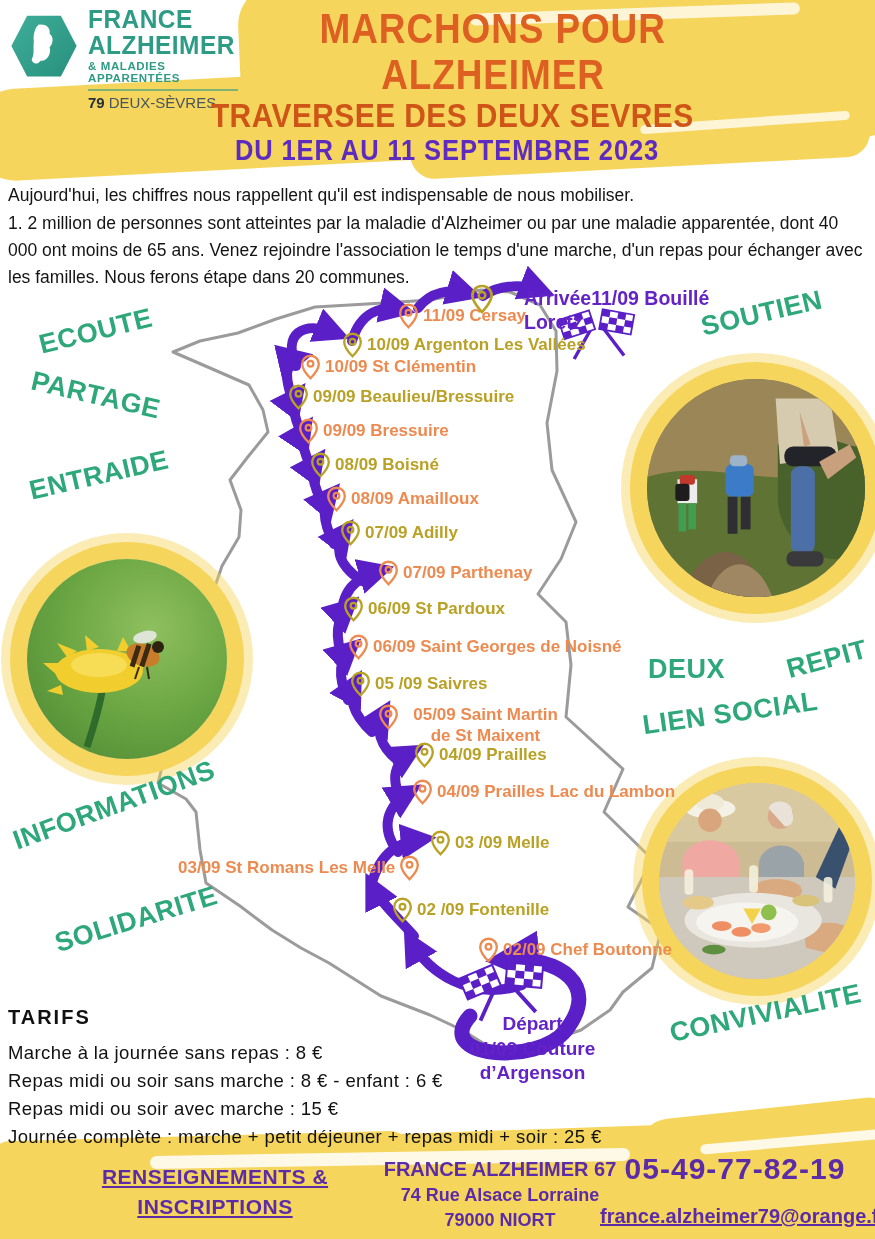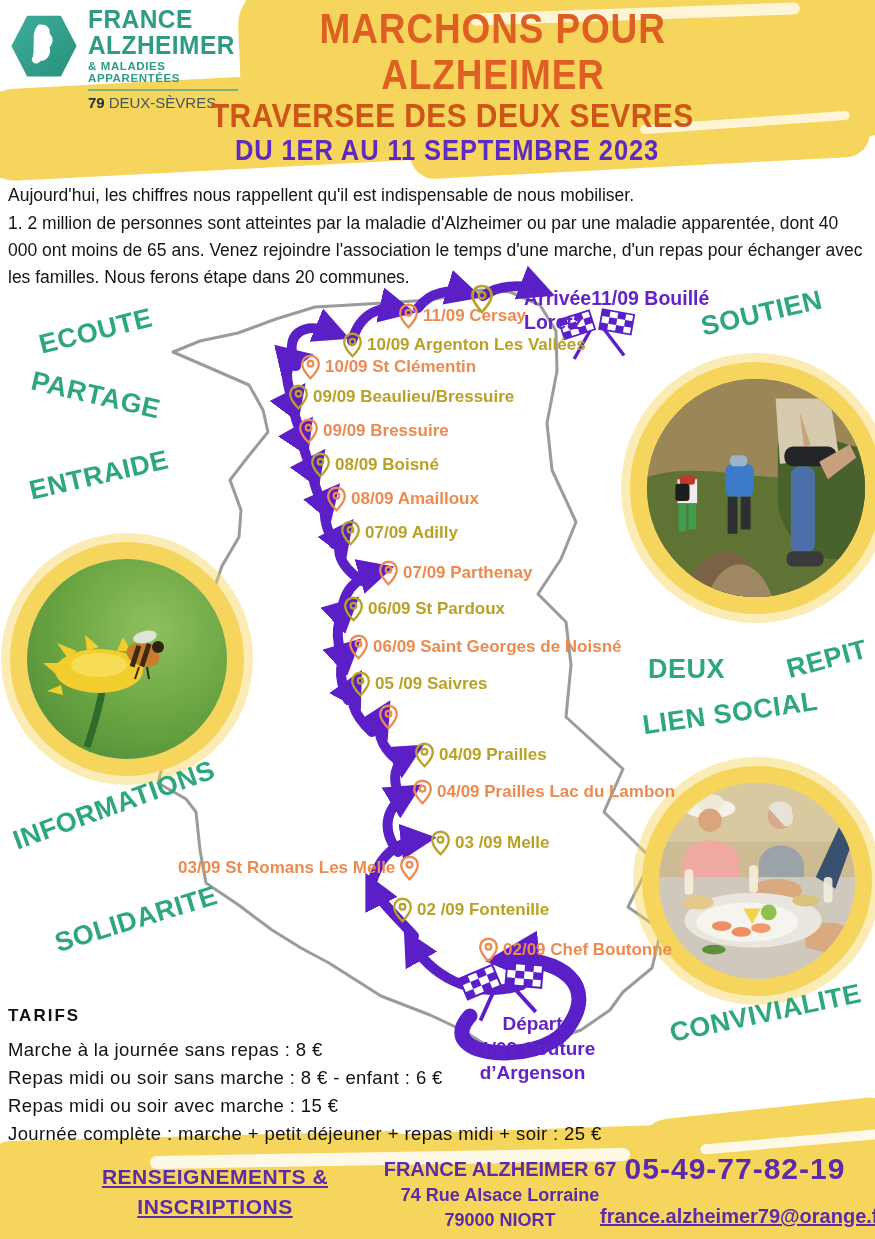--- a/index.html
+++ b/index.html
@@ -70,21 +70,21 @@
   .photo{position:absolute;border-radius:50%;border:17px solid #f6d55c;z-index:2;
          box-shadow:0 0 0 9px rgba(246,213,92,.45), inset 0 0 0 3px rgba(246,213,92,.6);
          overflow:hidden;background:#ddd;}
   .photo svg{display:block;width:100%;height:100%;}
   .photo.hikers{left:630px;top:362px;width:218px;height:218px;}
   .photo.bee{left:10px;top:542px;width:200px;height:200px;}
   .photo.dining{left:642px;top:766px;width:196px;height:196px;}
 
   
   .tarifs{left:8px;top:1006px;width:640px;z-index:5;color:#111;}
-  .tarifs h2{margin:0 0 10px;font-size:17px;letter-spacing:2px;font-weight:bold;}
+  .tarifs h2{margin:0 0 10px;font-size:20px;letter-spacing:2px;font-weight:bold;}
   .tarifs div{font-size:18.5px;letter-spacing:.4px;line-height:28px;}
 
   
   .band{left:0;top:1150px;width:875px;height:89px;background:#f6d55c;z-index:4;}
   .band-brush{position:absolute;background:#f6d55c;z-index:4;}
   .bb1{left:-10px;top:1136px;width:420px;height:40px;border-radius:20px;transform:rotate(-1.5deg);}
   .bb2{left:380px;top:1128px;width:380px;height:46px;border-radius:22px;transform:rotate(-2deg);}
   .bb3{left:640px;top:1108px;width:260px;height:70px;border-radius:30px;transform:rotate(-6deg);}
   .band-streak{position:absolute;background:#fff;opacity:.85;border-radius:8px;z-index:5;}
   .bs1{left:150px;top:1152px;width:480px;height:13px;transform:rotate(-1deg);}
@@ -276,20 +276,21 @@
   <div class="stage olive" style="left:350px;top:671px">
       <svg class="pin-svg">
         <use href="#pin"></use>
       </svg>
       <span>05 /09 Saivres</span>
     </div>
   <div class="stage orange wrap" style="left:378px;top:704px">
       <svg class="pin-svg">
         <use href="#pin"></use>
       </svg>
+      <span>05/09 Saint Martin de St Maixent</span>
     </div>
   <div class="stage olive" style="left:414px;top:742px">
       <svg class="pin-svg">
         <use href="#pin"></use>
       </svg>
       <span>04/09 Prailles</span>
     </div>
   <div class="stage orange" style="left:412px;top:779px">
       <svg class="pin-svg">
         <use href="#pin"></use>

